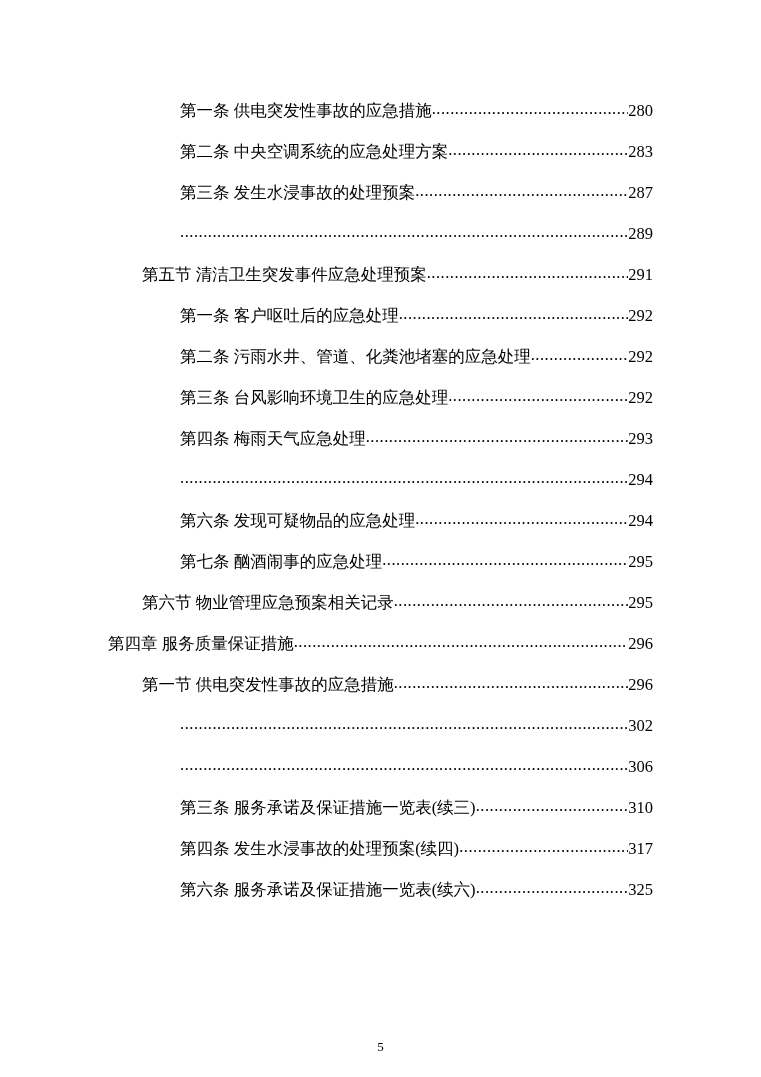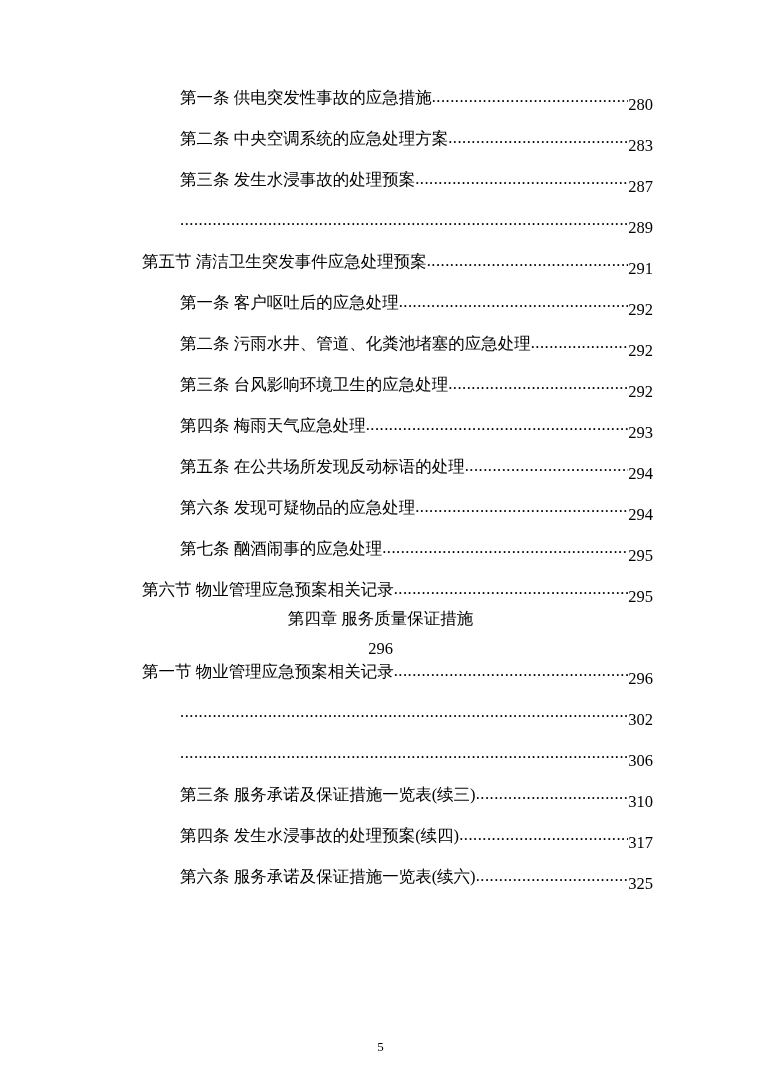--- a/index.html
+++ b/index.html
@@ -22,21 +22,21 @@
   .toc {
     position: absolute;
     top: 78px;
     left: 0;
     right: 0;
     padding: 0 108px 0 108px;
     box-sizing: border-box;
   }
   .toc-row {
     display: flex;
-    align-items: center;
+    align-items: flex-end;
     font-size: 16.5px;
     line-height: 1.0;
     margin: 0;
     height: 41px;
     white-space: nowrap;
   }
   .toc-row .title {
     flex: 0 0 auto;
     letter-spacing: 0px;
   }
@@ -57,21 +57,21 @@
     top: -0.08em;
   }
   .toc-row .pagenum {
     flex: 0 0 auto;
     text-align: right;
     letter-spacing: 0px;
     margin-top: 13px;
   }
 
   
-  .lvl-chapter   { padding-left: 0px; flex-direction: column; }
+  .lvl-chapter   { padding-left: 0px; }
   .lvl-section   { padding-left: 34px; }
   .lvl-article   { padding-left: 72px; }
 
   .lvl-chapter .title, .lvl-section .title { }
 
   .footer {
     position: absolute;
     bottom: 22px;
     left: 0;
     right: 0;
@@ -124,21 +124,20 @@
         <span class="title">第三条 台风影响环境卫生的应急处理</span>
         <span class="leader"></span>
         <span class="pagenum">292</span>
       </div>
       <div class="toc-row lvl-article">
         <span class="title">第四条 梅雨天气应急处理</span>
         <span class="leader"></span>
         <span class="pagenum">293</span>
       </div>
       <div class="toc-row lvl-article">
-        <span class="title">第五条 在公共场所发现反动标语的处理</span>
         <span class="leader"></span>
         <span class="pagenum">294</span>
       </div>
       <div class="toc-row lvl-article">
         <span class="title">第六条 发现可疑物品的应急处理</span>
         <span class="leader"></span>
         <span class="pagenum">294</span>
       </div>
       <div class="toc-row lvl-article">
         <span class="title">第七条 酗酒闹事的应急处理</span>
@@ -149,21 +148,21 @@
         <span class="title">第六节 物业管理应急预案相关记录</span>
         <span class="leader"></span>
         <span class="pagenum">295</span>
       </div>
       <div class="toc-row lvl-chapter">
         <span class="title">第四章 服务质量保证措施</span>
         <span class="leader"></span>
         <span class="pagenum">296</span>
       </div>
       <div class="toc-row lvl-section">
-        <span class="title">第一节 物业管理应急预案相关记录</span>
+        <span class="title">第一节 供电突发性事故的应急措施</span>
         <span class="leader"></span>
         <span class="pagenum">296</span>
       </div>
       <div class="toc-row lvl-article">
         <span class="leader"></span>
         <span class="pagenum">302</span>
       </div>
       <div class="toc-row lvl-article">
         <span class="leader"></span>
         <span class="pagenum">306</span>

